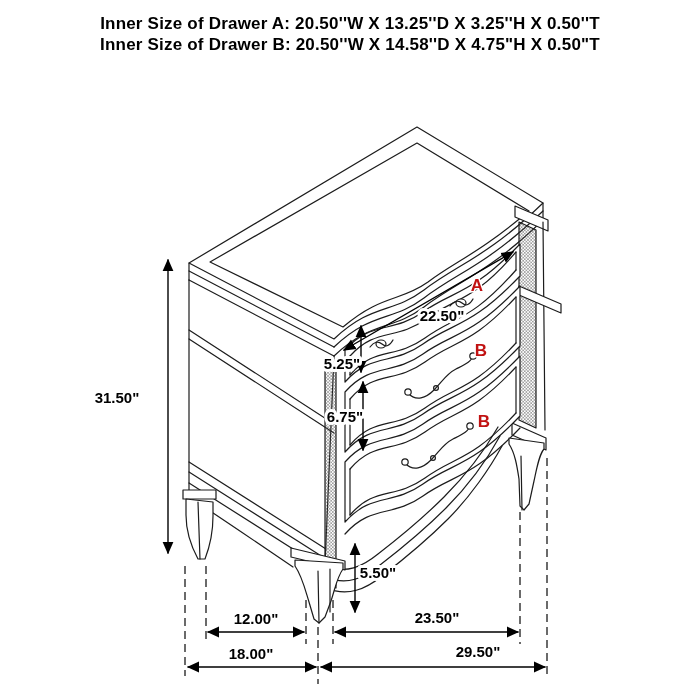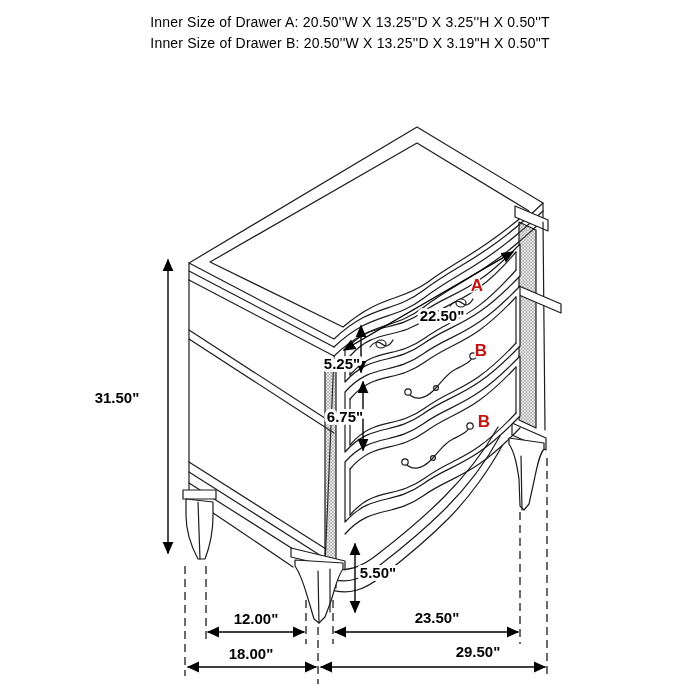--- a/index.html
+++ b/index.html
@@ -2,21 +2,21 @@
 <html style="--line: #1c1c1c; --red: #c11212;"><head>
 <meta charset="utf-8">
 <style>
   html,body { margin:0; padding:0; }
   body {
     width:700px; height:700px; position:relative; overflow:hidden;
     background:#ffffff; font-family:"Liberation Sans", sans-serif;
   }
   .hdr {
     position:absolute; left:0; width:700px; text-align:center;
-    font-weight:normal; font-size:14px; letter-spacing:0.2px; color:#000;
+    font-weight:bold; font-size:17px; letter-spacing:0.2px; color:#000;
   }
   #hdrA { top:14px; }
   #hdrB { top:35px; }
   svg { position:absolute; left:0; top:0; }
   svg path, svg line, svg polygon, svg ellipse, svg circle {
     fill:none; stroke:var(--line,#1c1c1c); stroke-width:1.2;
     stroke-linejoin:round; stroke-linecap:round;
   }
   .fw { fill:#ffffff; }
   .hz { fill:url(#hatch); }
@@ -31,21 +31,21 @@
   .rl {
     font-family:"Liberation Sans",sans-serif; font-size:17px; font-weight:bold;
     fill:var(--red,#c11212); text-anchor:middle; paint-order:stroke fill;
     stroke:#fff; stroke-width:3;
   }
 </style>
 </head>
 <body>
 
 <div class="hdr" id="hdrA">Inner Size of Drawer A: 20.50''W X 13.25''D X 3.25''H X 0.50''T</div>
-<div class="hdr" id="hdrB">Inner Size of Drawer B: 20.50''W X 13.25''D X 3.19"H X 0.50"T</div>
+<div class="hdr" id="hdrB">Inner Size of Drawer B: 20.50''W X 14.58''D X 4.75"H X 0.50"T</div>
 
 <svg width="700" height="700" viewBox="0 0 700 700">
   <defs>
     <pattern id="hatch" width="3.2" height="3.2" patternUnits="userSpaceOnUse">
       <path d="M0,3.2 L3.2,0 M0,0 L3.2,3.2" style="stroke:#555;stroke-width:0.45"></path>
     </pattern>
     <marker id="arr" viewBox="0 0 10 10" refX="9" refY="5" markerWidth="9" markerHeight="9" orient="auto-start-reverse">
       <path d="M0,0.6 L10,5 L0,9.4 Z" style="fill:#000;stroke:none"></path>
     </marker>
   </defs>

